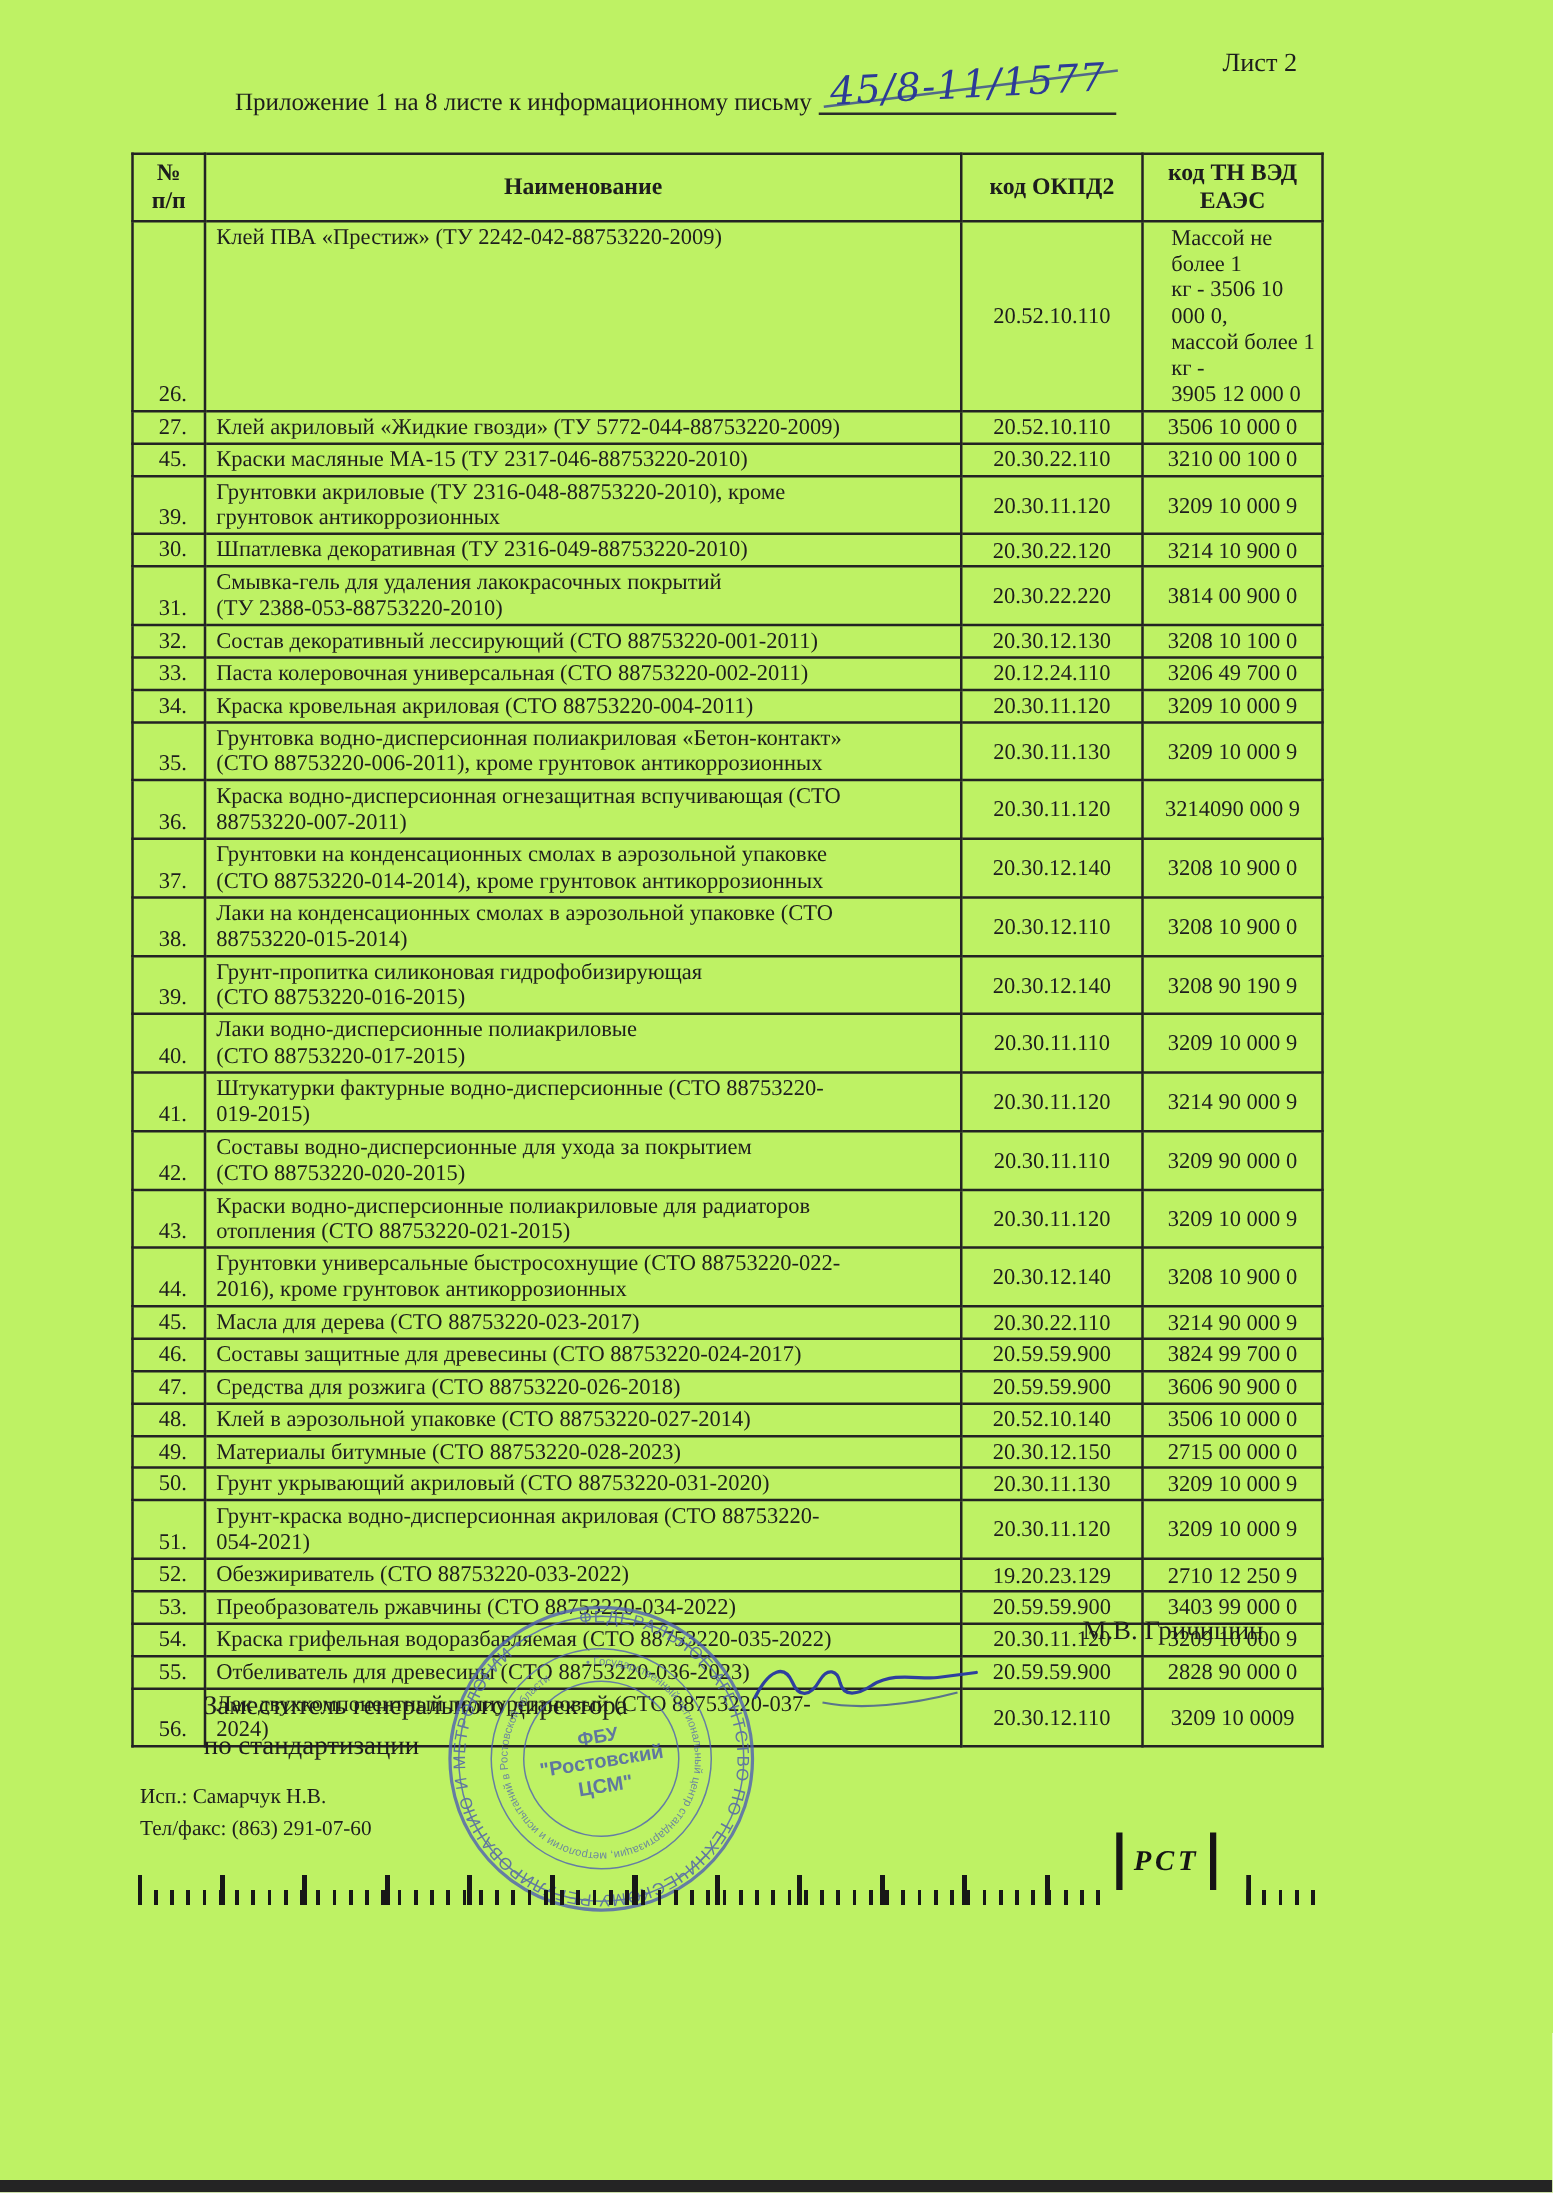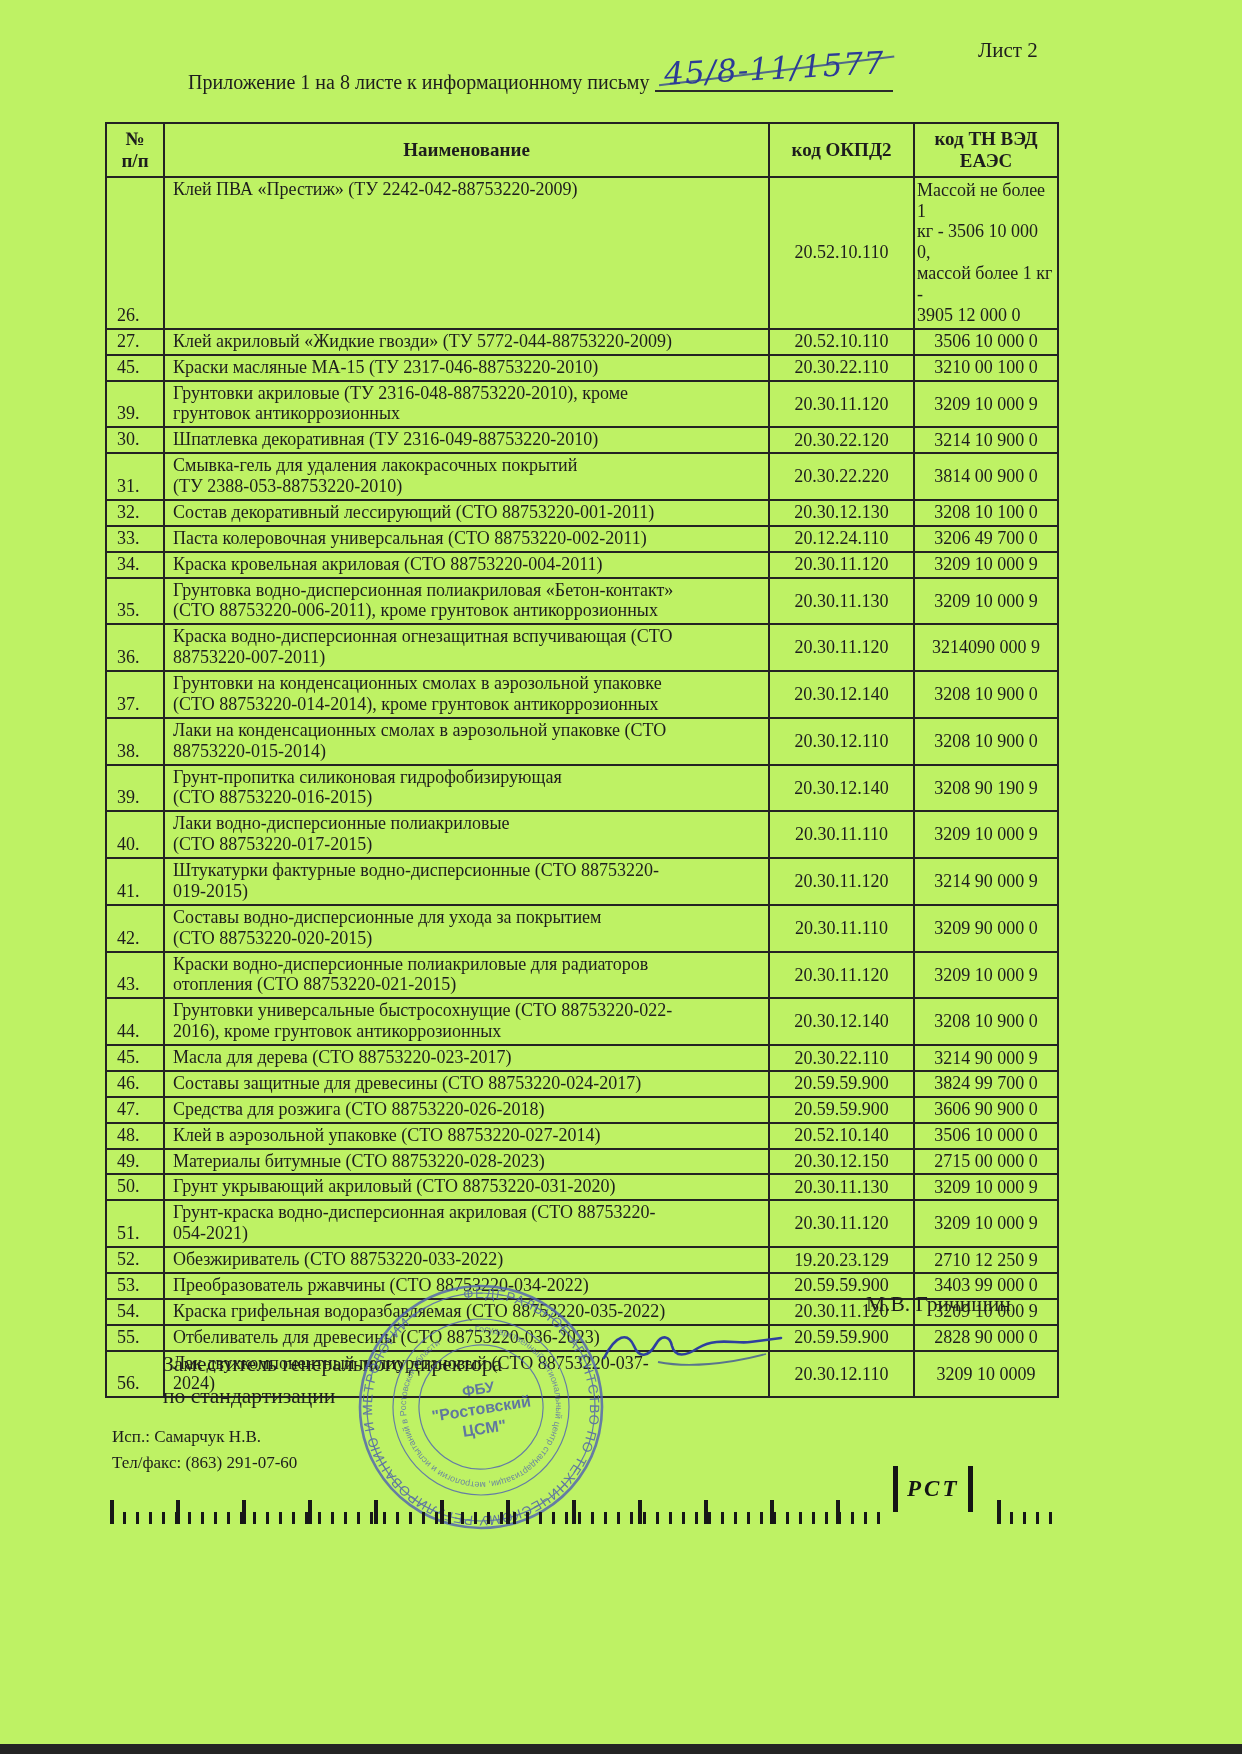--- a/index.html
+++ b/index.html
@@ -29,26 +29,26 @@
   .doc-table {
     position:absolute; left:105px; top:122px; width:952px;
     border-collapse:collapse; table-layout:fixed;
   }
   .doc-table th, .doc-table td { border:2px solid #232323; }
   .doc-table th {
     font-weight:bold; font-size:19px; text-align:center; vertical-align:middle;
     padding:4px 2px; white-space:pre-line; line-height:1.15;
   }
   .doc-table td { font-size:18px; line-height:1.16; }
-  .c-num  { vertical-align:bottom; text-align:left; padding:0 2px 2px 10px; }
+  .c-num  { vertical-align:bottom; text-align:left; padding:0 2px 2px 20px; }
   .c-name { vertical-align:top; text-align:left; padding:1px 4px 2px 8px; white-space:pre-line; }
   .c-code { text-align:center; vertical-align:middle; padding:1px 2px; }
   .tnved-small {
     font-size:13px; text-align:left; line-height:1.22;
-    padding:2px 3px 2px 2px; white-space:pre-line; vertical-align:top;
+    padding:2px 3px 2px 22px; white-space:pre-line; vertical-align:top;
   }
 
   .signer-title {
     position:absolute; left:163px; top:1348px; font-size:21.5px;
     line-height:1.5; white-space:pre-line;
   }
   .signer-name { position:absolute; left:866px; top:1292px; font-size:21.5px; }
   .executor-block { position:absolute; left:112px; top:1424px; font-size:17px; line-height:1.55; }
 
   .signature-svg { position:absolute; left:598px; top:1324px; }

